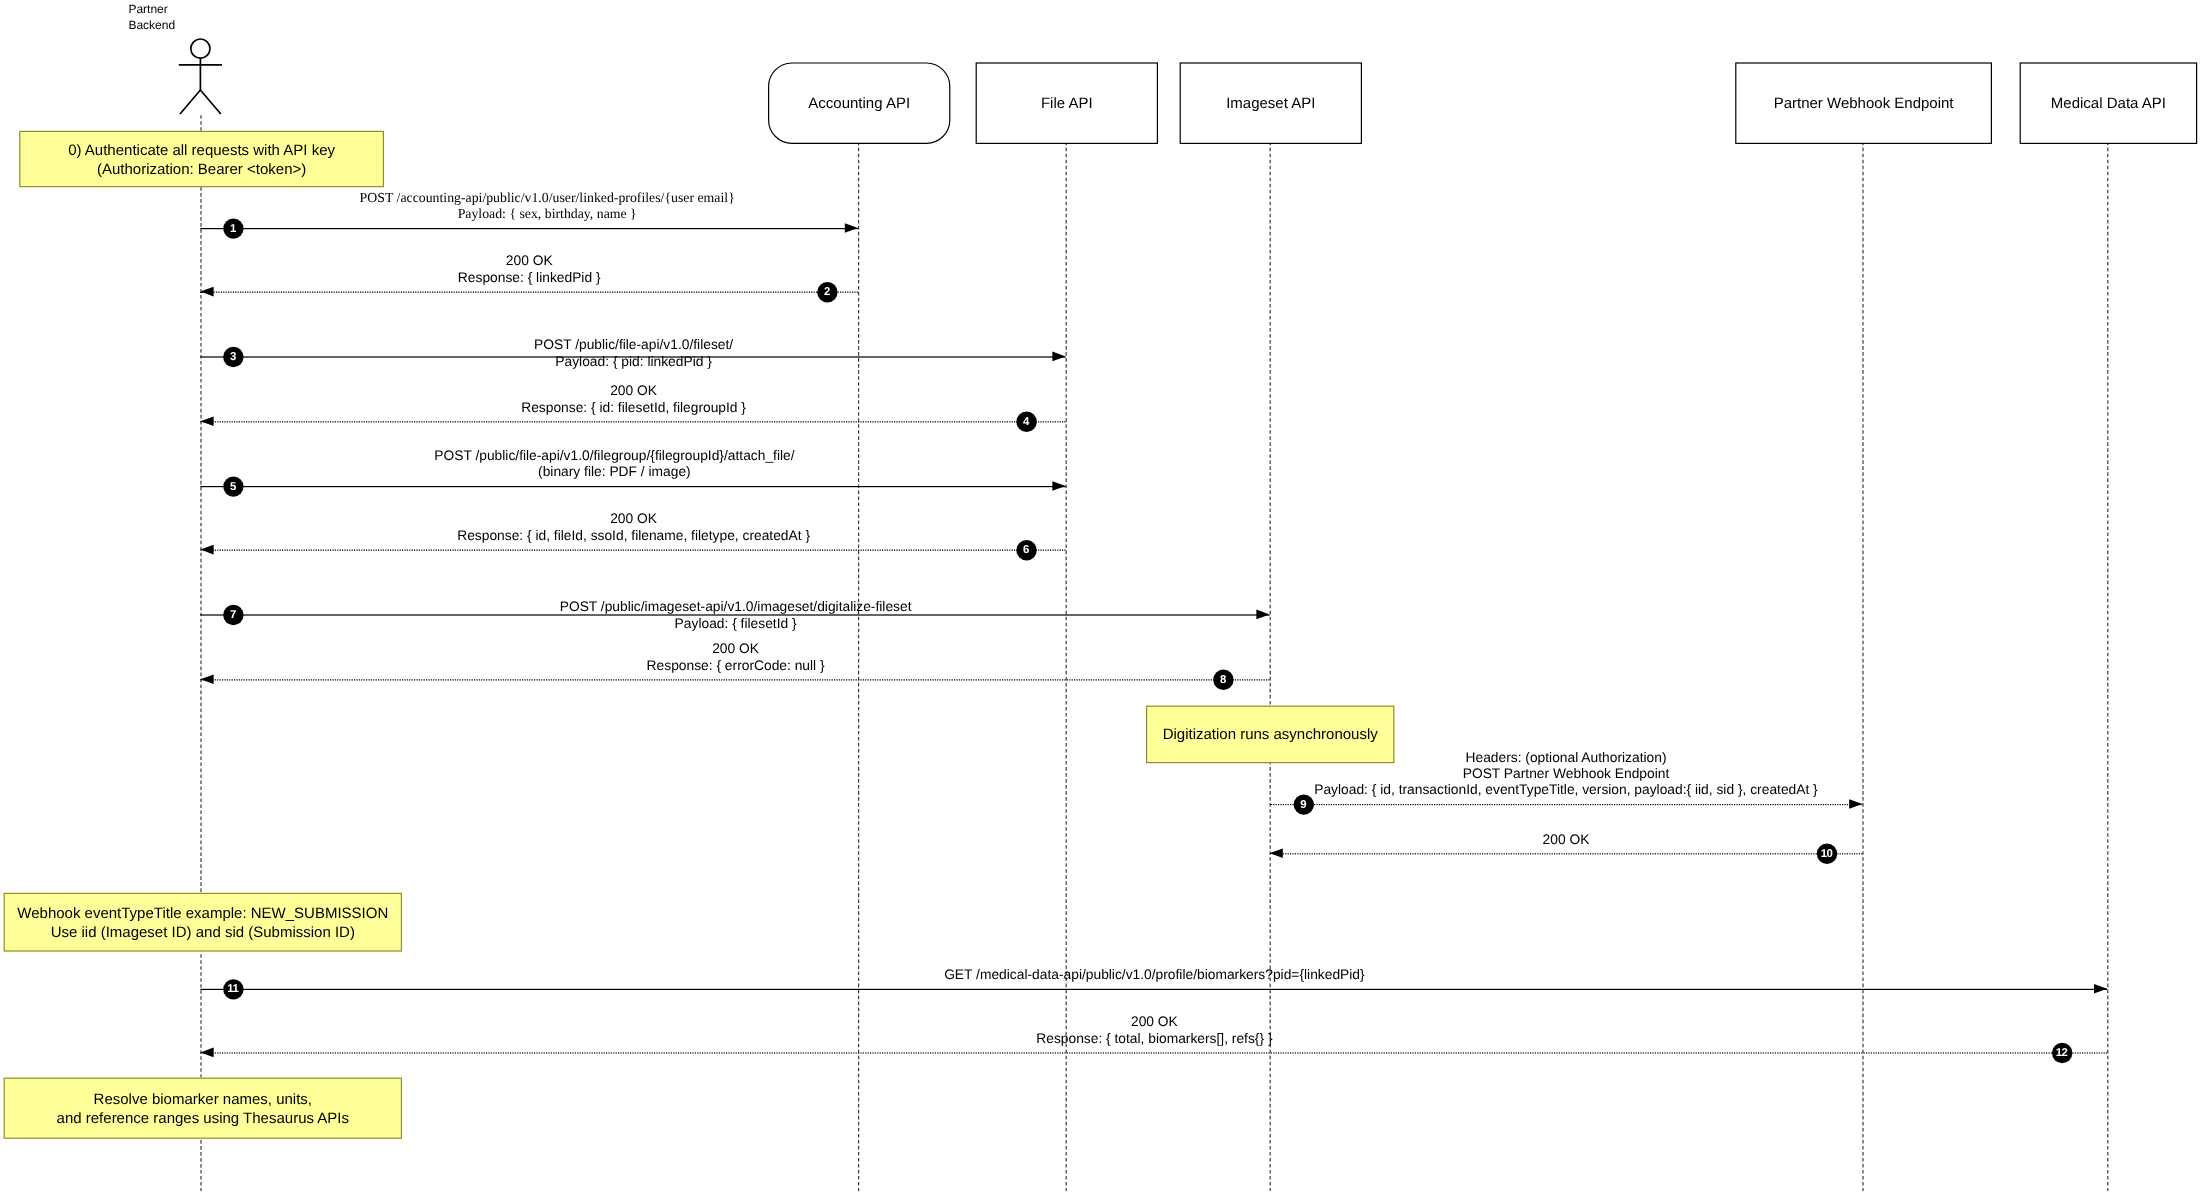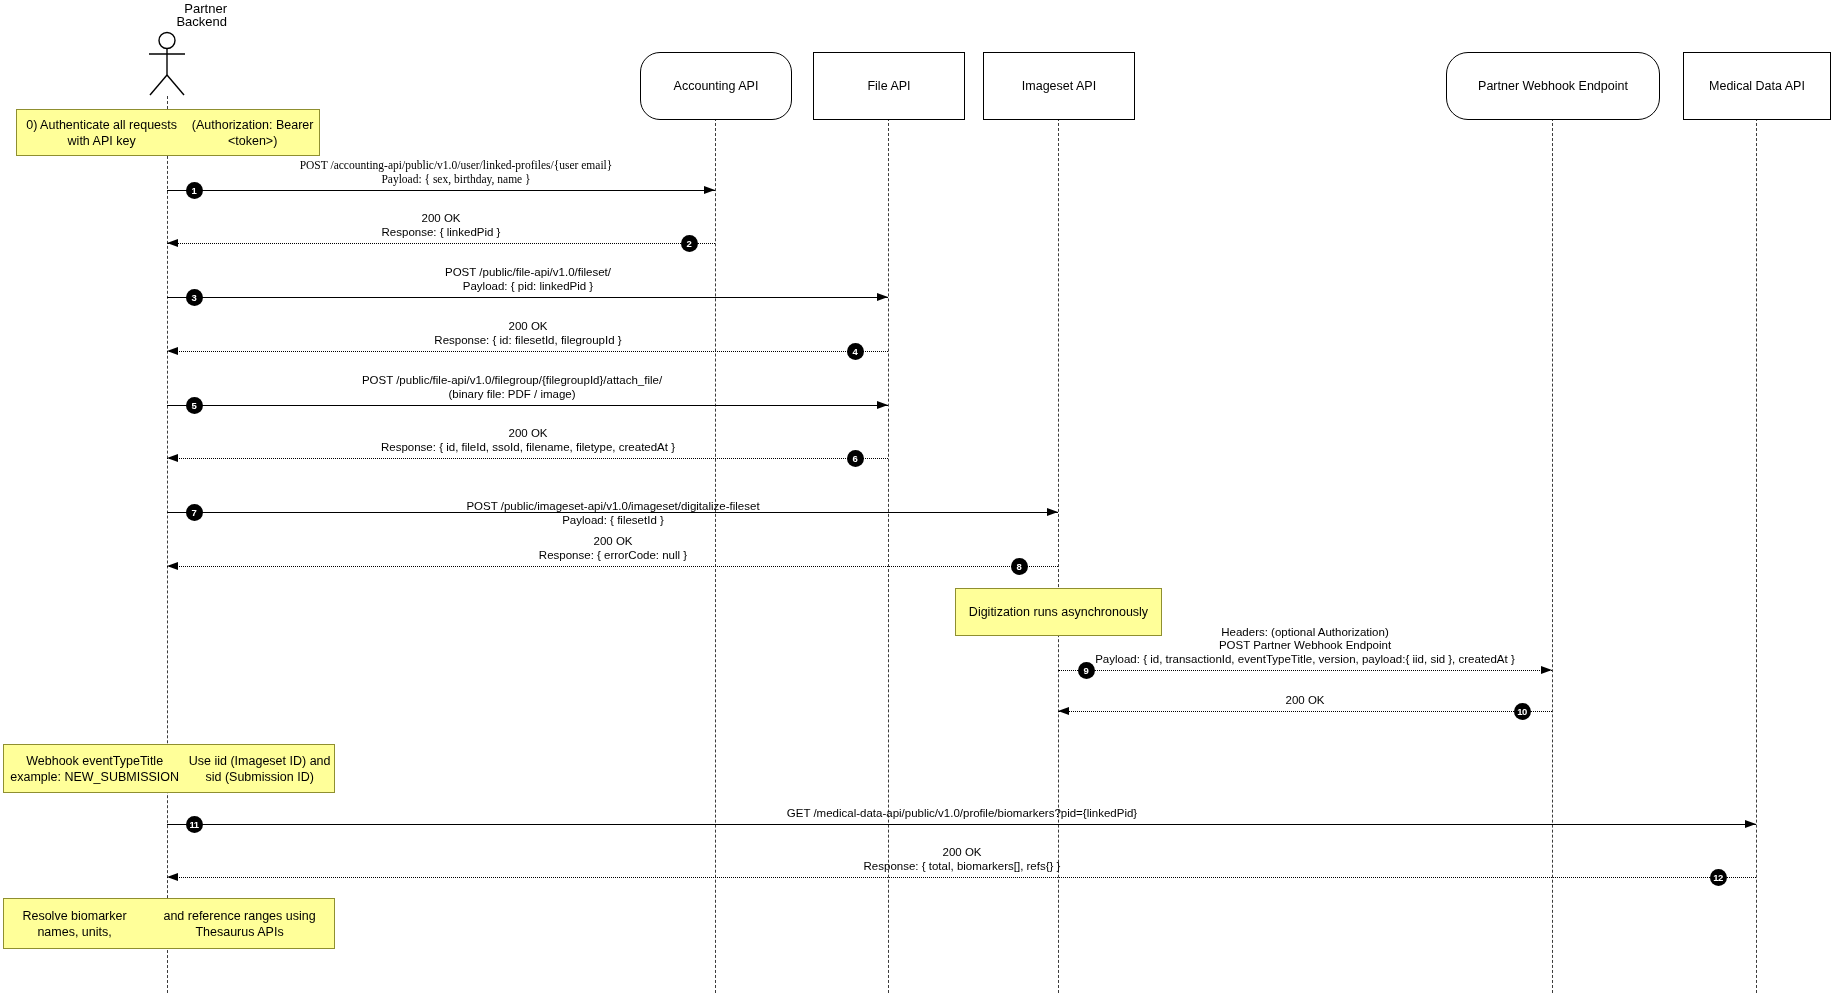--- a/index.html
+++ b/index.html
@@ -8,39 +8,39 @@
     font-family:"Liberation Sans",sans-serif;color:#000;overflow:hidden;
   }
   .lifeline{position:absolute;width:0;border-left:1px dashed #3c3c3c;z-index:1;}
   .participant{
     position:absolute;background:#ffffff;border:1px solid #000;
     display:flex;align-items:center;justify-content:center;
     font-size:12.5px;text-align:center;z-index:2;
   }
   .note{
     position:absolute;background:#FFFF99;border:1px solid #8F8F30;
-    display:flex;flex-direction:row;align-items:center;justify-content:center;
+    display:flex;flex-direction:column;align-items:center;justify-content:center;
     font-size:12.5px;line-height:16px;text-align:center;z-index:3;
   }
   .msg-line{position:absolute;height:0;z-index:2;}
   .msg-line.solid{border-top:1.4px solid #000;}
   .msg-line.dotted{border-top:1.6px dotted #000;}
   .arrowhead{position:absolute;width:0;height:0;z-index:3;}
   .arrowhead.right{border-left:11px solid #000;border-top:4.5px solid transparent;border-bottom:4.5px solid transparent;}
   .arrowhead.left{border-right:11px solid #000;border-top:4.5px solid transparent;border-bottom:4.5px solid transparent;}
   .num-badge{
     position:absolute;width:17px;height:17px;border-radius:50%;
     background:#000;color:#fff;display:flex;align-items:center;justify-content:center;
     font-size:9.5px;font-weight:bold;letter-spacing:-0.5px;z-index:4;
   }
   .msg-label{
     position:absolute;text-align:center;font-size:11.5px;line-height:13.5px;
     white-space:nowrap;z-index:2;
   }
-  .actor-label{position:absolute;text-align:right;font-size:13px;line-height:13px;z-index:2;}
+  .actor-label{position:absolute;text-align:left;font-size:10px;line-height:13px;z-index:2;}
   .actor-figure{position:absolute;z-index:2;}
 </style>
 </head>
 <body>
 
 <div id="canvas">
 
   <div>
     <div class="actor-label" style="left:107px;top:2px;width:120px">
       <div>Partner</div>
@@ -66,21 +66,21 @@
   <div id="participants-layer">
       <div class="participant" style="left: 640px; top: 52px; width: 150px; height: 66px; border-radius: 20px;">
         <span>Accounting API</span>
       </div>
       <div class="participant" style="left: 813px; top: 52px; width: 150px; height: 66px;">
         <span>File API</span>
       </div>
       <div class="participant" style="left: 983px; top: 52px; width: 150px; height: 66px;">
         <span>Imageset API</span>
       </div>
-      <div class="participant" style="left: 1446px; top: 52px; width: 212px; height: 66px; border-radius: 22px;">
+      <div class="participant" style="left: 1446px; top: 52px; width: 212px; height: 66px;">
         <span>Partner Webhook Endpoint</span>
       </div>
       <div class="participant" style="left: 1683px; top: 52px; width: 146px; height: 66px;">
         <span>Medical Data API</span>
       </div>
     </div>
   <div id="messages-layer">
       <div>
         <div class="msg-line solid" style="left: 167px; top: 190px; width: 548px;"></div>
         <div class="arrowhead right" style="left: 704px; top: 186px;"></div>
@@ -96,21 +96,21 @@
         <div class="num-badge" style="left: 680.5px; top: 235px; background: rgb(0, 0, 0); color: rgb(255, 255, 255);">2</div>
         <div class="msg-label" style="left: 41px; width: 800px; bottom: 754px;">
           <div>200 OK</div>
           <div>Response: { linkedPid }</div>
         </div>
       </div>
       <div>
         <div class="msg-line solid" style="left: 167px; top: 297px; width: 721px;"></div>
         <div class="arrowhead right" style="left: 877px; top: 293px;"></div>
         <div class="num-badge" style="left: 185.5px; top: 289px; background: rgb(0, 0, 0); color: rgb(255, 255, 255);">3</div>
-        <div class="msg-label" style="left: 128px; width: 800px; bottom: 700px; text-align: center;">
+        <div class="msg-label" style="left: 128px; width: 800px; bottom: 684px; text-align: center;">
           <div>POST /public/file-api/v1.0/fileset/</div>
           <div>Payload: { pid: linkedPid }</div>
         </div>
       </div>
       <div>
         <div class="msg-line dotted" style="left: 167px; top: 351px; width: 721px;"></div>
         <div class="arrowhead left" style="left: 167px; top: 347px;"></div>
         <div class="num-badge" style="left: 846.5px; top: 343px; background: rgb(0, 0, 0); color: rgb(255, 255, 255);">4</div>
         <div class="msg-label" style="left: 128px; width: 800px; bottom: 646px;">
           <div>200 OK</div>

